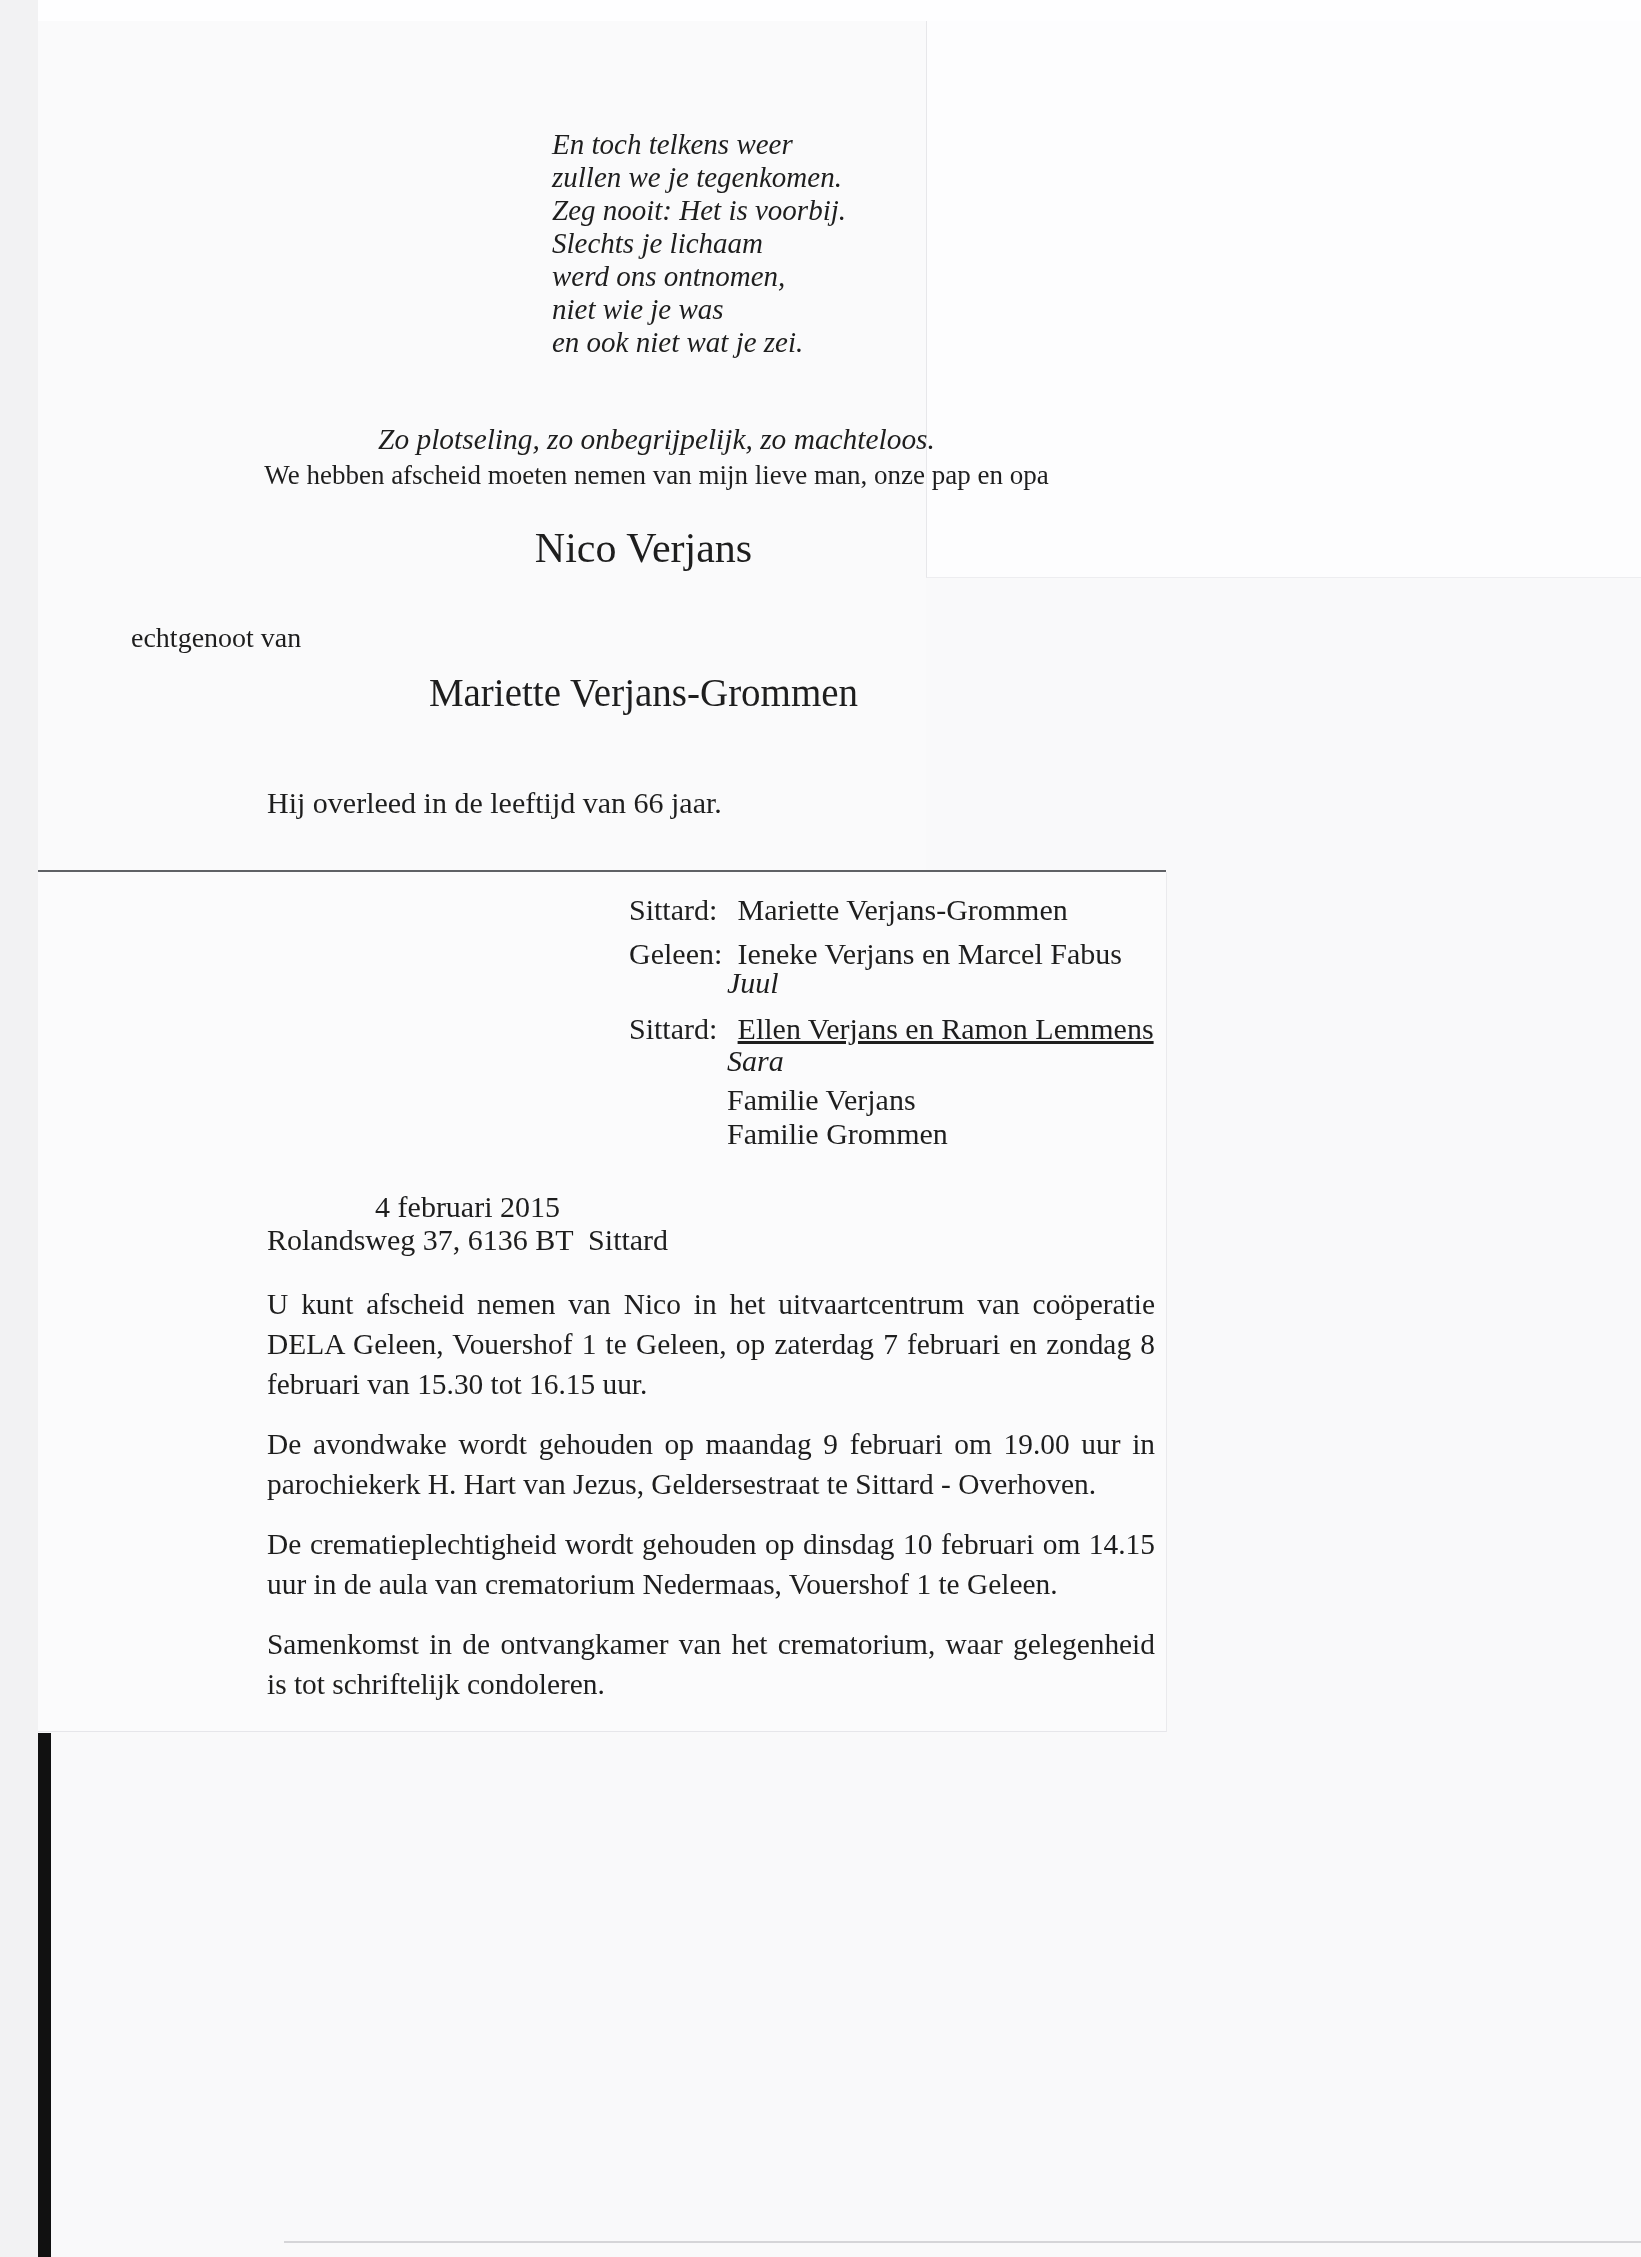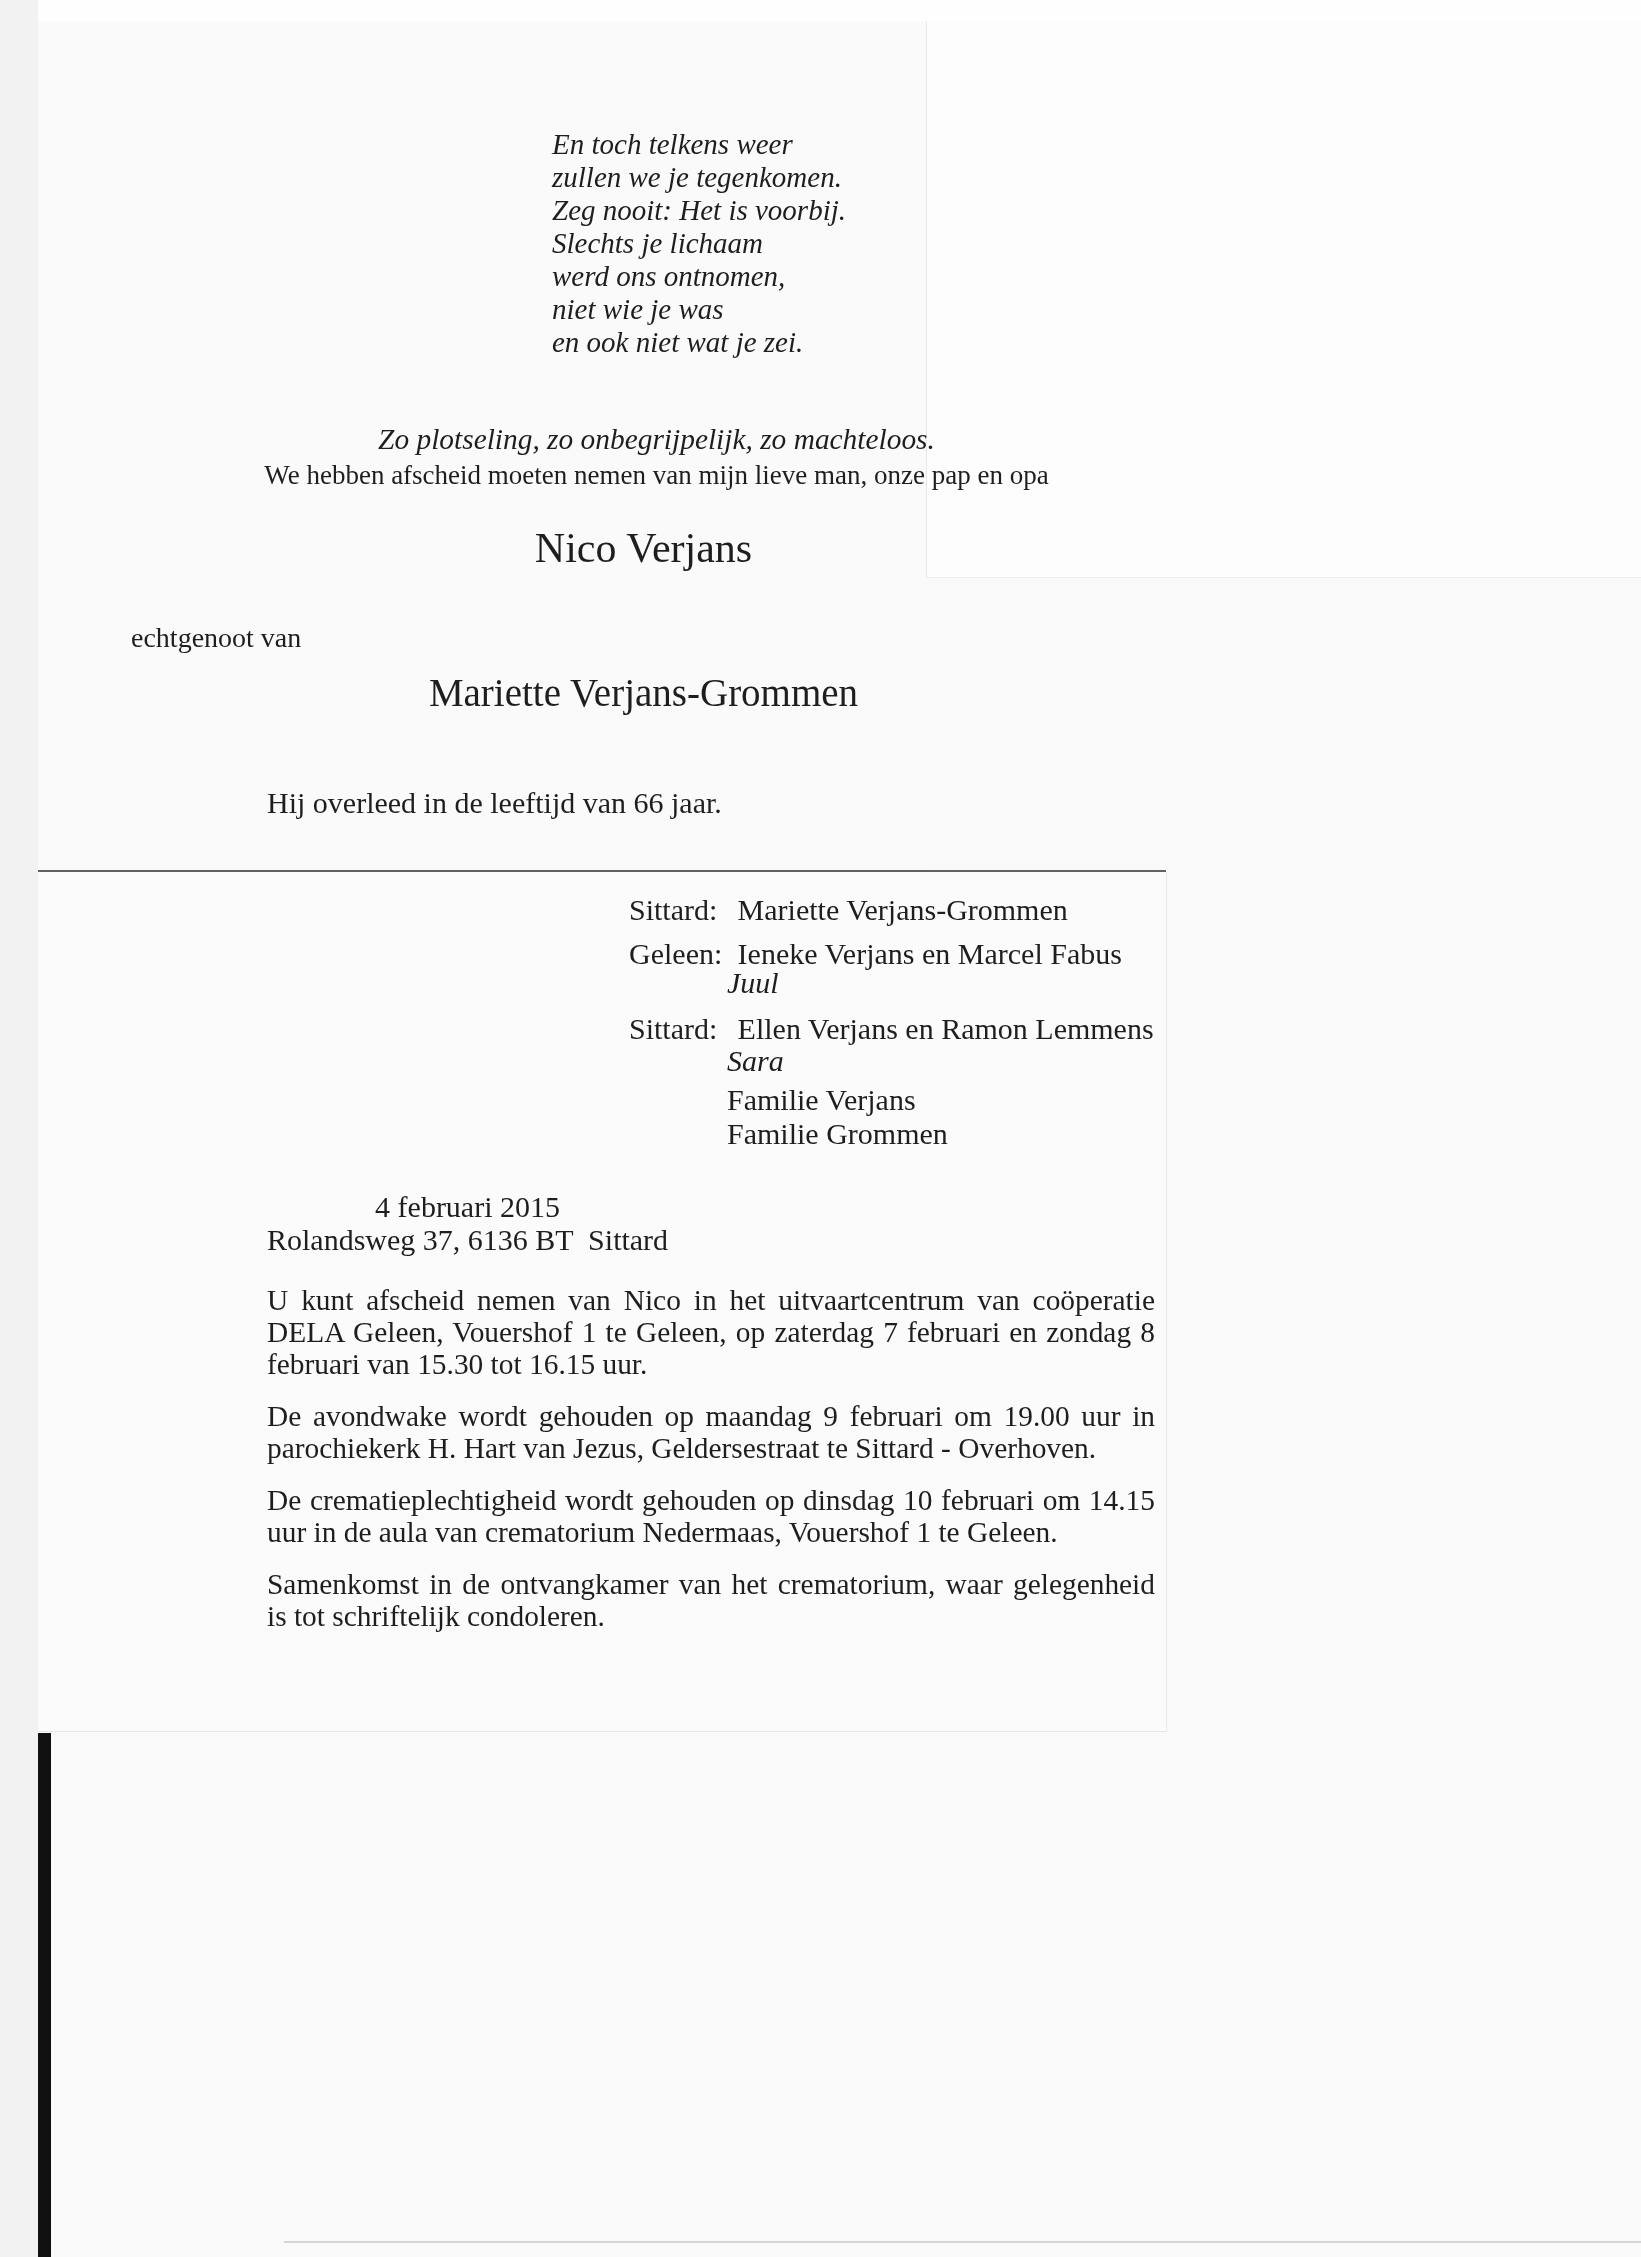--- a/index.html
+++ b/index.html
@@ -32,27 +32,27 @@
   .deceased{left:101px;top:524px;width:1009px;text-align:center;font-size:42px;}
   .relation{left:93px;top:622px;width:1009px;text-align:left;font-size:28px;}
   .spouse{left:101px;top:670px;width:1009px;text-align:center;font-size:39px;}
   .age{left:229px;top:786px;font-size:30px;}
 
   .fam-row{position:absolute;z-index:2;left:591px;font-size:30px;white-space:nowrap;}
   .fam-place{display:inline-block;min-width:97px;text-align:left;}
   .fam-names{margin-left:11.6px;}
   .fam-child{position:absolute;z-index:2;left:689px;font-size:30px;font-style:italic;}
   .fam-gen{position:absolute;z-index:2;left:689px;font-size:30px;}
-  .r1{top:893px;} .r2{top:937px;} .r3{top:966px;} .r4{top:1012px;}
+  .r1{top:893px;} .r2{top:937px;} .r3{top:966px;} .r4{top:1012px;text-decoration:underline;}
   .r5{top:1044px;} .r6{top:1083px;} .r7{top:1117px;}
 
   .dateblock{left:229px;top:1190px;font-size:30px;line-height:33px;text-align:center;}
   .prewrap{white-space:pre-wrap;}
 
-  .body-paras{left:229px;top:1284px;width:888px;font-size:29.4px;line-height:32px;
+  .body-paras{left:229px;top:1284px;width:888px;font-size:29.4px;line-height:40px;
     text-align:justify;}
   .body-paras p{margin:0 0 20px 0;}
 </style>
 </head>
 <body>
 
 <div class="page">
 
   <div class="bg top-strip"></div>
   <div class="bg backing-right"></div>

